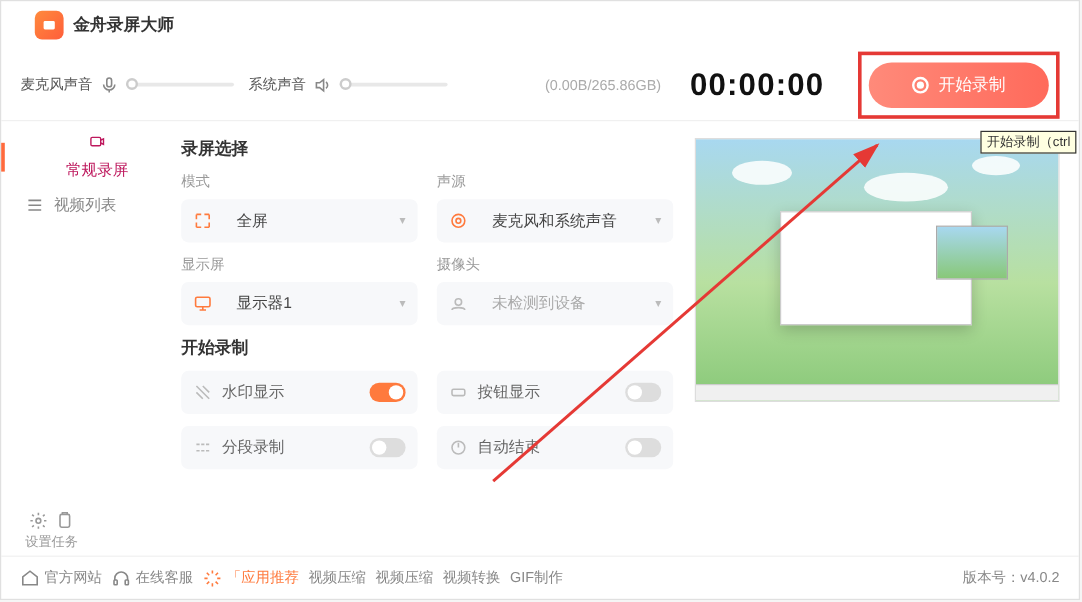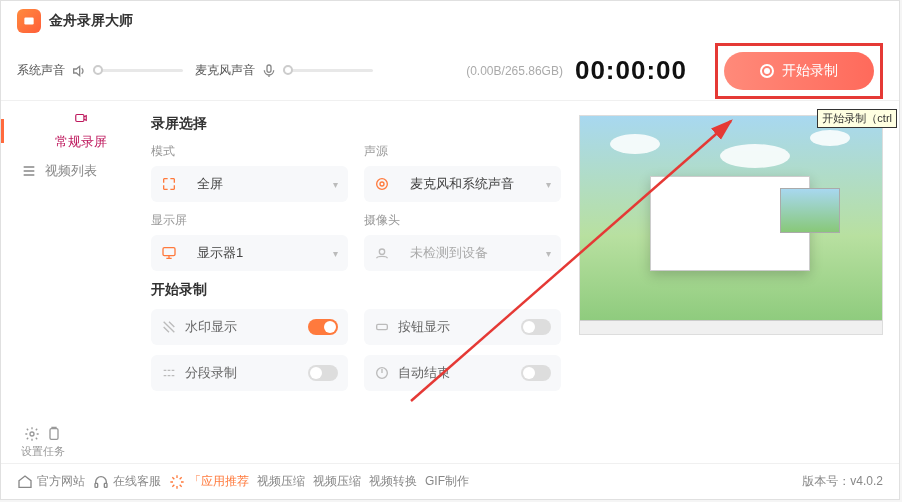--- a/index.html
+++ b/index.html
@@ -1,36 +1,36 @@
 <!DOCTYPE html>
 <html><head>
 <meta charset="utf-8">
 <style>
 * { margin: 0; padding: 0; box-sizing: border-box; font-family: "Microsoft YaHei", sans-serif; }
 body { width: 902px; height: 502px; background: #f5f5f5; overflow: hidden; position: relative; }
 .window { width: 900px; height: 500px; background: #fff; border: 1px solid #e0e0e0; position: relative; }
 
 
-.titlebar { height: 40px; display: flex; align-items: center; padding: 0 16px; }
+.titlebar { height: 40px; display: flex; align-items: center; padding: 0 28px; }
 .app-icon { width: 24px; height: 24px; background: linear-gradient(135deg,#ff8a3d,#ff5e3a); border-radius: 6px; display: flex; align-items: center; justify-content: center; margin-right: 8px; }
 .app-icon svg { width: 14px; height: 14px; }
 .app-title { font-size: 14px; font-weight: 600; color: #333; }
 .titlebar-right { margin-left: auto; display: flex; align-items: center; gap: 8px; }
 .user-label { font-size: 12px; color: #666; }
 .avatar { width: 22px; height: 22px; border-radius: 50%; background: radial-gradient(circle at 30% 30%, #f5d7a3, #a26a3b); }
 .vip-btn { height: 24px; padding: 0 10px; border-radius: 12px; background: #fff5ef; color: #ff7a3d; font-size: 12px; display: flex; align-items: center; gap: 4px; cursor: pointer; }
 .sys-btn { width: 24px; height: 24px; display: flex; align-items: center; justify-content: center; color: #999; cursor: pointer; font-size: 14px; }
 
 
 .control-row { height: 60px; display: flex; align-items: center; padding: 0 16px; border-bottom: 1px solid #f0f0f0; gap: 12px; }
 .audio-ctrl { display: flex; align-items: center; gap: 6px; font-size: 12px; color: #555; }
 .vol-track { width: 90px; height: 3px; background: #e8e8e8; border-radius: 2px; position: relative; }
 .vol-thumb { width: 10px; height: 10px; border-radius: 50%; background: #fff; border: 2px solid #ccc; position: absolute; top: -4px; left: 0; }
 .storage { font-size: 12px; color: #aaa; margin-left: auto; }
-.timer { font-size: 26px; font-weight: 700; letter-spacing: 1px; color: #111; }
+.timer { font-size: 26px; font-weight: 700; letter-spacing: 1px; color: #111; margin-left: 12px; }
 .record-wrap { margin-left: 16px; padding: 6px; border: 3px solid #e53935; }
 .record-btn { height: 38px; width: 150px; border-radius: 19px; background: linear-gradient(90deg,#ff8a7a,#ff6a5b); color: #fff; display: flex; align-items: center; justify-content: center; gap: 8px; font-size: 14px; cursor: pointer; }
 .record-dot { width: 14px; height: 14px; border-radius: 50%; border: 2px solid #fff; display: flex; align-items: center; justify-content: center; }
 .record-dot::after { content: ""; width: 6px; height: 6px; border-radius: 50%; background: #fff; }
 
 
 .main { display: flex; height: 360px; }
 .sidebar { width: 140px; padding-top: 10px; }
 .side-item { height: 40px; display: flex; align-items: center; gap: 8px; padding-left: 20px; font-size: 13px; color: #888; cursor: pointer; }
 .side-item.active { color: #be185d; position: relative; flex-direction: column; }
@@ -85,34 +85,34 @@
     <div class="app-icon">
       <svg viewBox="0 0 24 24" fill="#fff">
           <rect x="4" y="6" width="16" height="12" rx="2"></rect>
         </svg>
     </div>
     <div class="app-title">金舟录屏大师</div>
   </div>
 
   <div class="control-row">
     <div class="audio-ctrl">
+      <span>麦克风声音</span>
+      <svg class="icon" viewBox="0 0 24 24" fill="none" stroke="#888" stroke-width="2">
+          <rect x="9" y="3" width="6" height="11" rx="3"></rect>
+          <path d="M5 11a7 7 0 0 0 14 0M12 18v3"></path>
+        </svg>
+      <div class="vol-track">
+          <div class="vol-thumb"></div>
+        </div>
+    </div>
+    <div class="audio-ctrl">
       <span>系统声音</span>
       <svg class="icon" viewBox="0 0 24 24" fill="none" stroke="#888" stroke-width="2">
           <path d="M4 9h4l5-4v14l-5-4H4z"></path>
           <path d="M16 8a5 5 0 0 1 0 8"></path>
-        </svg>
-      <div class="vol-track">
-          <div class="vol-thumb"></div>
-        </div>
-    </div>
-    <div class="audio-ctrl">
-      <span>麦克风声音</span>
-      <svg class="icon" viewBox="0 0 24 24" fill="none" stroke="#888" stroke-width="2">
-          <rect x="9" y="3" width="6" height="11" rx="3"></rect>
-          <path d="M5 11a7 7 0 0 0 14 0M12 18v3"></path>
         </svg>
       <div class="vol-track">
           <div class="vol-thumb"></div>
         </div>
     </div>
     <span class="storage">(0.00B/265.86GB)</span>
     <span class="timer">00:00:00</span>
     <div class="record-wrap">
       <div class="record-btn">
         <span class="record-dot"></span>

